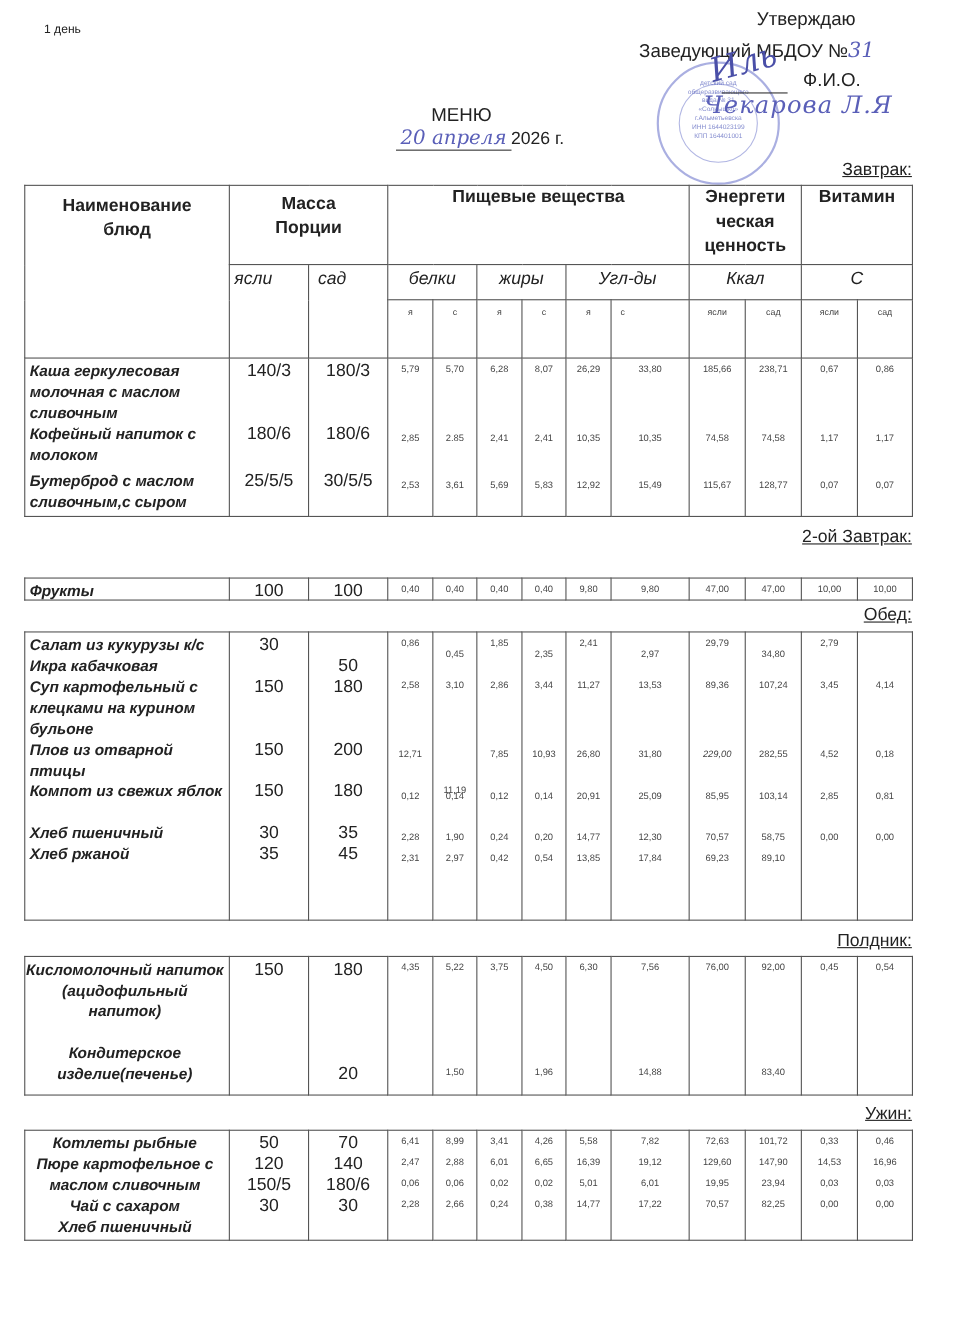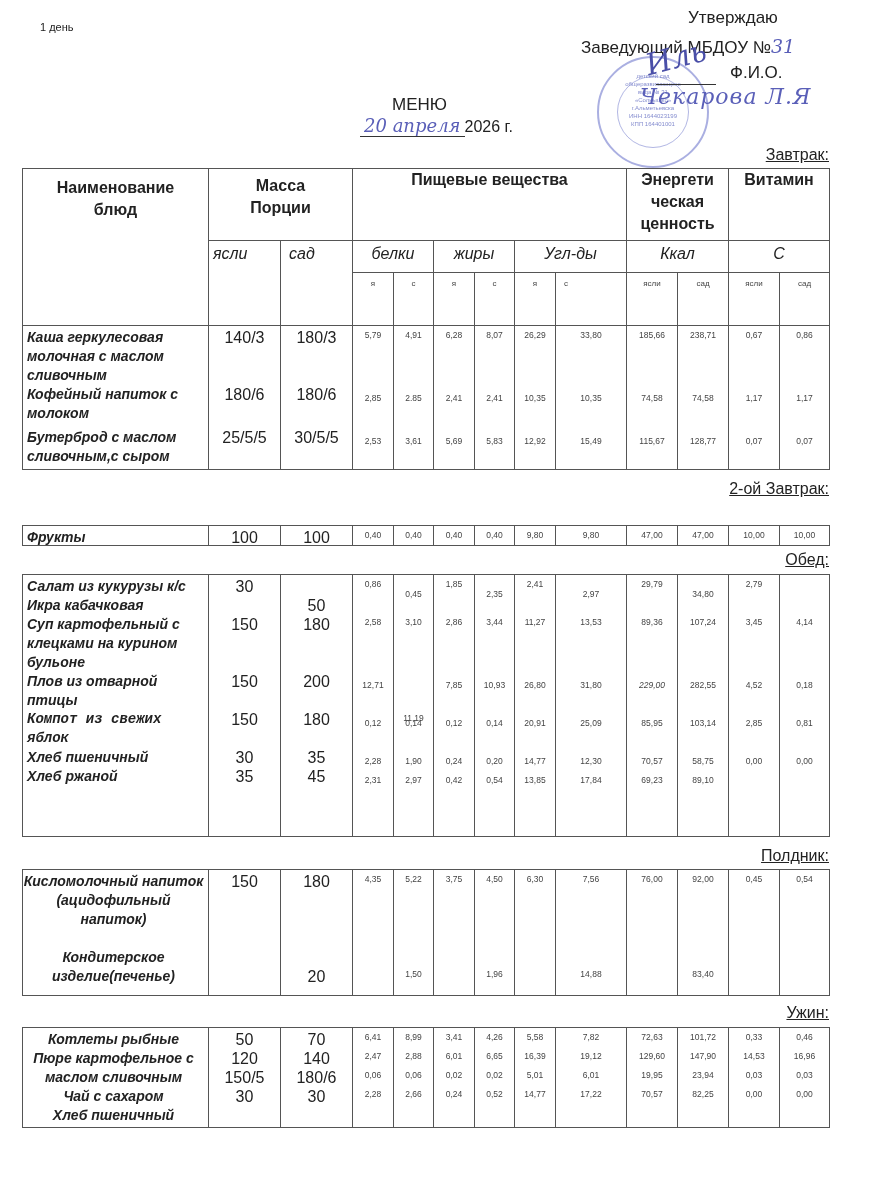--- a/index.html
+++ b/index.html
@@ -133,21 +133,21 @@
           <div class="v" style="top: 2px;">180/3</div>
           <div class="v" style="top: 59px;">180/6</div>
           <div class="v" style="top: 102px;">30/5/5</div>
         </td>
         <td class="num">
           <div class="v" style="top: 4px;">5,79</div>
           <div class="v" style="top: 67px;">2,85</div>
           <div class="v" style="top: 110px;">2,53</div>
         </td>
         <td class="num">
-          <div class="v" style="top: 4px;">4,91</div>
+          <div class="v" style="top: 4px;">5,70</div>
           <div class="v" style="top: 67px;">2.85</div>
           <div class="v" style="top: 110px;">3,61</div>
         </td>
         <td class="num">
           <div class="v" style="top: 4px;">6,28</div>
           <div class="v" style="top: 67px;">2,41</div>
           <div class="v" style="top: 110px;">5,69</div>
         </td>
         <td class="num">
           <div class="v" style="top: 4px;">8,07</div>
@@ -267,21 +267,21 @@
     <col style="width:51px">
       <col style="width:50px">
   </colgroup>
   <tbody id="tb-lunch">
       <tr style="height: 262px;">
         <td class="name" style="position: relative; margin-top: 37px;">
           <div class="v" style="top: 2px; left: 4px; right: 4px; text-align: left;">Салат из кукурузы к/с</div>
           <div class="v" style="top: 21px; left: 4px; right: 4px; text-align: left;">Икра кабачковая</div>
           <div class="v" style="top: 40px; left: 4px; right: 4px; text-align: left;">Суп картофельный с клецками на курином бульоне</div>
           <div class="v" style="top: 97px; left: 4px; right: 4px; text-align: left;">Плов из отварной птицы</div>
-          <div class="v" style="top: 135px; left: 4px; right: 4px; text-align: left; font-family: Liberation Mono, monospace;">Компот из свежих яблок</div>
+          <div class="v" style="top: 135px; left: 4px; right: 4px; text-align: left;">Компот из свежих яблок</div>
           <div class="v" style="top: 173px; left: 4px; right: 4px; text-align: left;">Хлеб пшеничный</div>
           <div class="v" style="top: 192px; left: 4px; right: 4px; text-align: left;">Хлеб ржаной</div>
         </td>
         <td class="mass" style="position: relative;">
           <div class="v" style="top: 2px;">30</div>
           <div class="v" style="top: 40px;">150</div>
           <div class="v" style="top: 97px;">150</div>
           <div class="v" style="top: 135px;">150</div>
           <div class="v" style="top: 173px;">30</div>
           <div class="v" style="top: 192px;">35</div>
@@ -495,21 +495,21 @@
         <td class="num">
           <div class="v" style="top: 4px;">3,41</div>
           <div class="v" style="top: 23px;">6,01</div>
           <div class="v" style="top: 42px;">0,02</div>
           <div class="v" style="top: 61px;">0,24</div>
         </td>
         <td class="num">
           <div class="v" style="top: 4px;">4,26</div>
           <div class="v" style="top: 23px;">6,65</div>
           <div class="v" style="top: 42px;">0,02</div>
-          <div class="v" style="top: 61px;">0,52</div>
+          <div class="v" style="top: 61px;">0,38</div>
         </td>
         <td class="num">
           <div class="v" style="top: 4px;">5,58</div>
           <div class="v" style="top: 23px;">16,39</div>
           <div class="v" style="top: 42px;">5,01</div>
           <div class="v" style="top: 61px;">14,77</div>
         </td>
         <td class="num">
           <div class="v" style="top: 4px;">7,82</div>
           <div class="v" style="top: 23px;">19,12</div>

